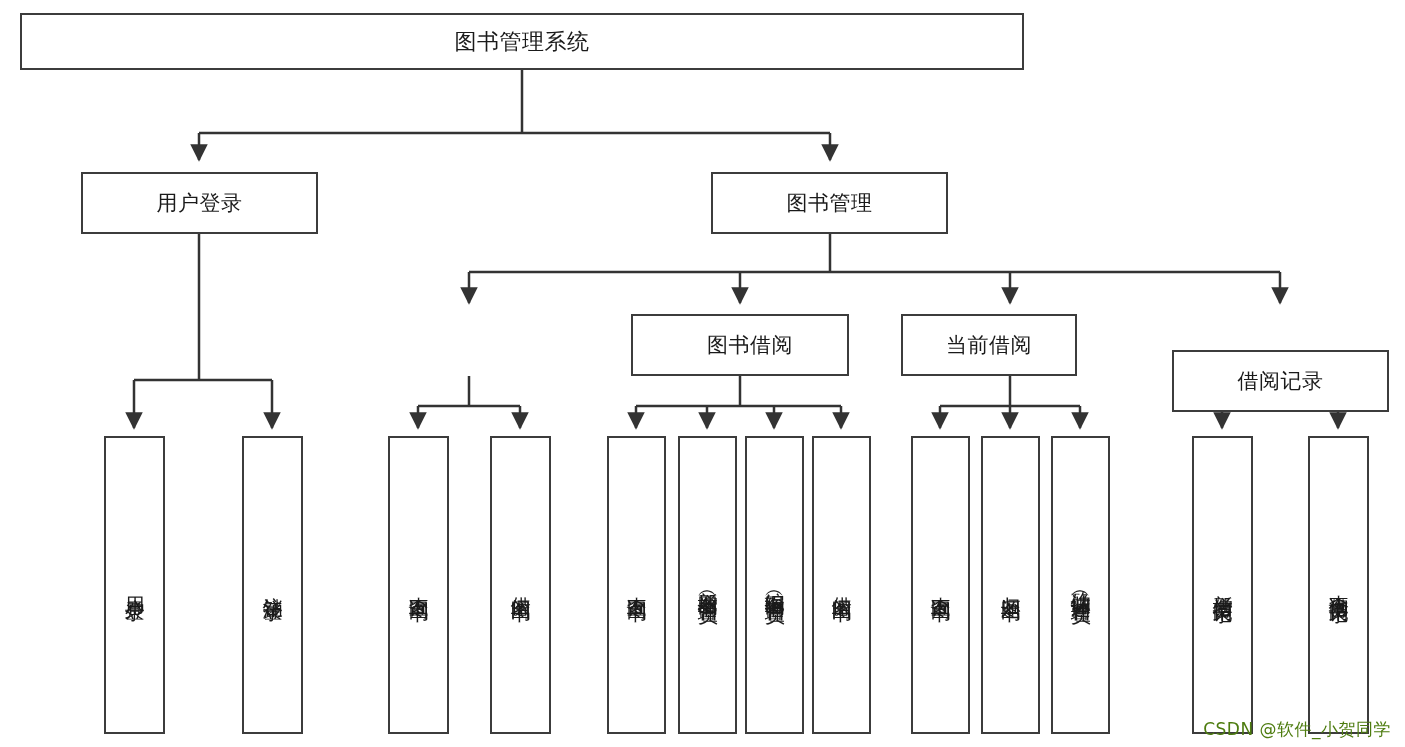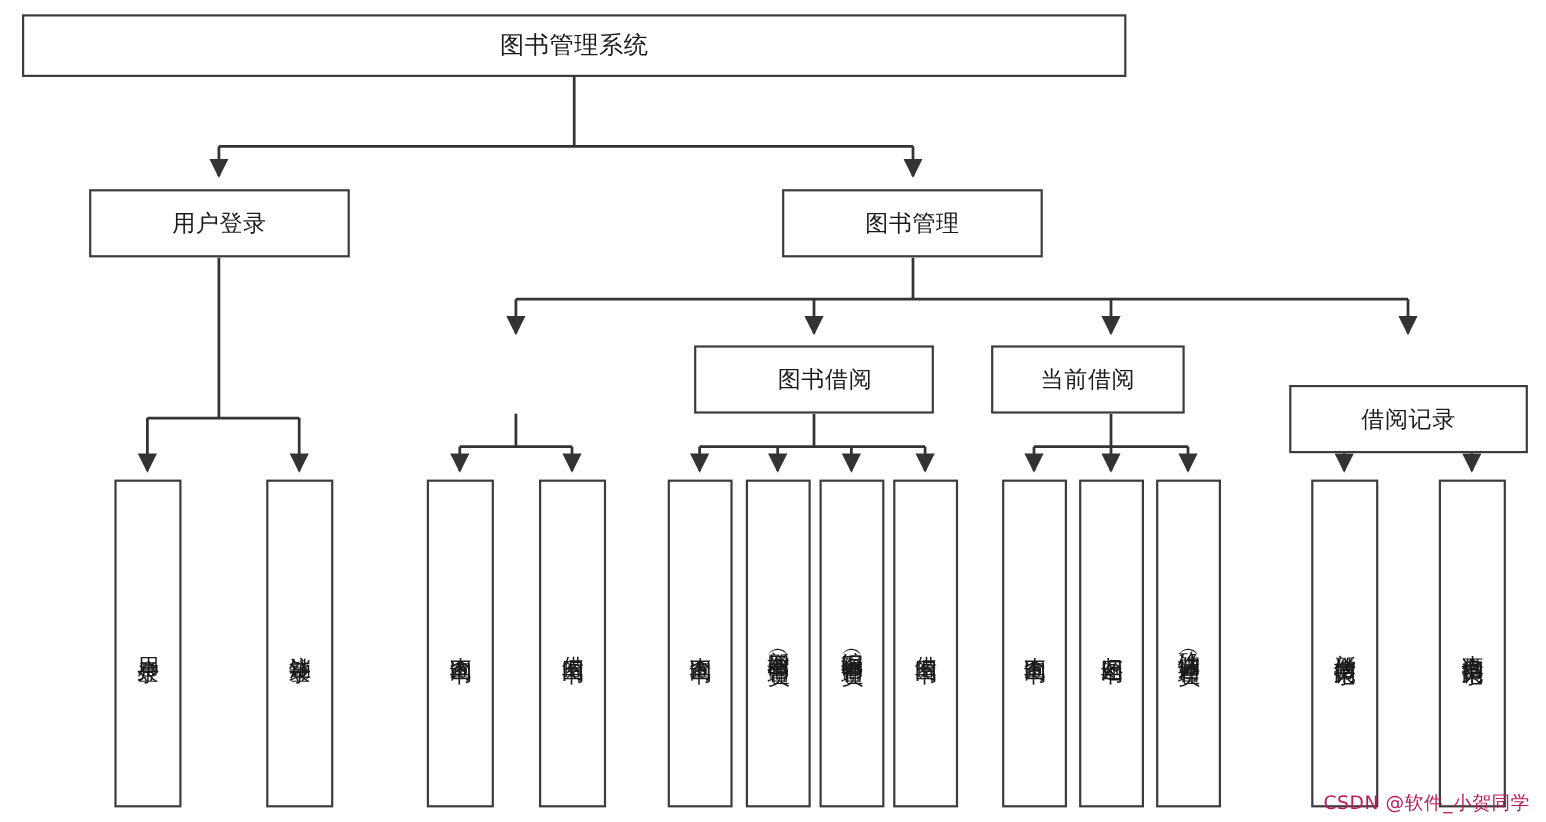--- a/index.html
+++ b/index.html
@@ -52,21 +52,21 @@
     line-height: 1.28;
     letter-spacing: 2px;
     white-space: nowrap;
   }
   .node.root .label { font-size: 22px; }
   .watermark {
     position: absolute;
     right: 14px;
     bottom: 6px;
     font-size: 17px;
-    color: #be185d;
+    color: #4d7c0f;
     letter-spacing: 0.5px;
     white-space: nowrap;
     font-family: "DejaVu Sans", "Liberation Sans", sans-serif;
   }
 </style>
 </head>
 <body>
 
 <div id="diagram-root">
 

